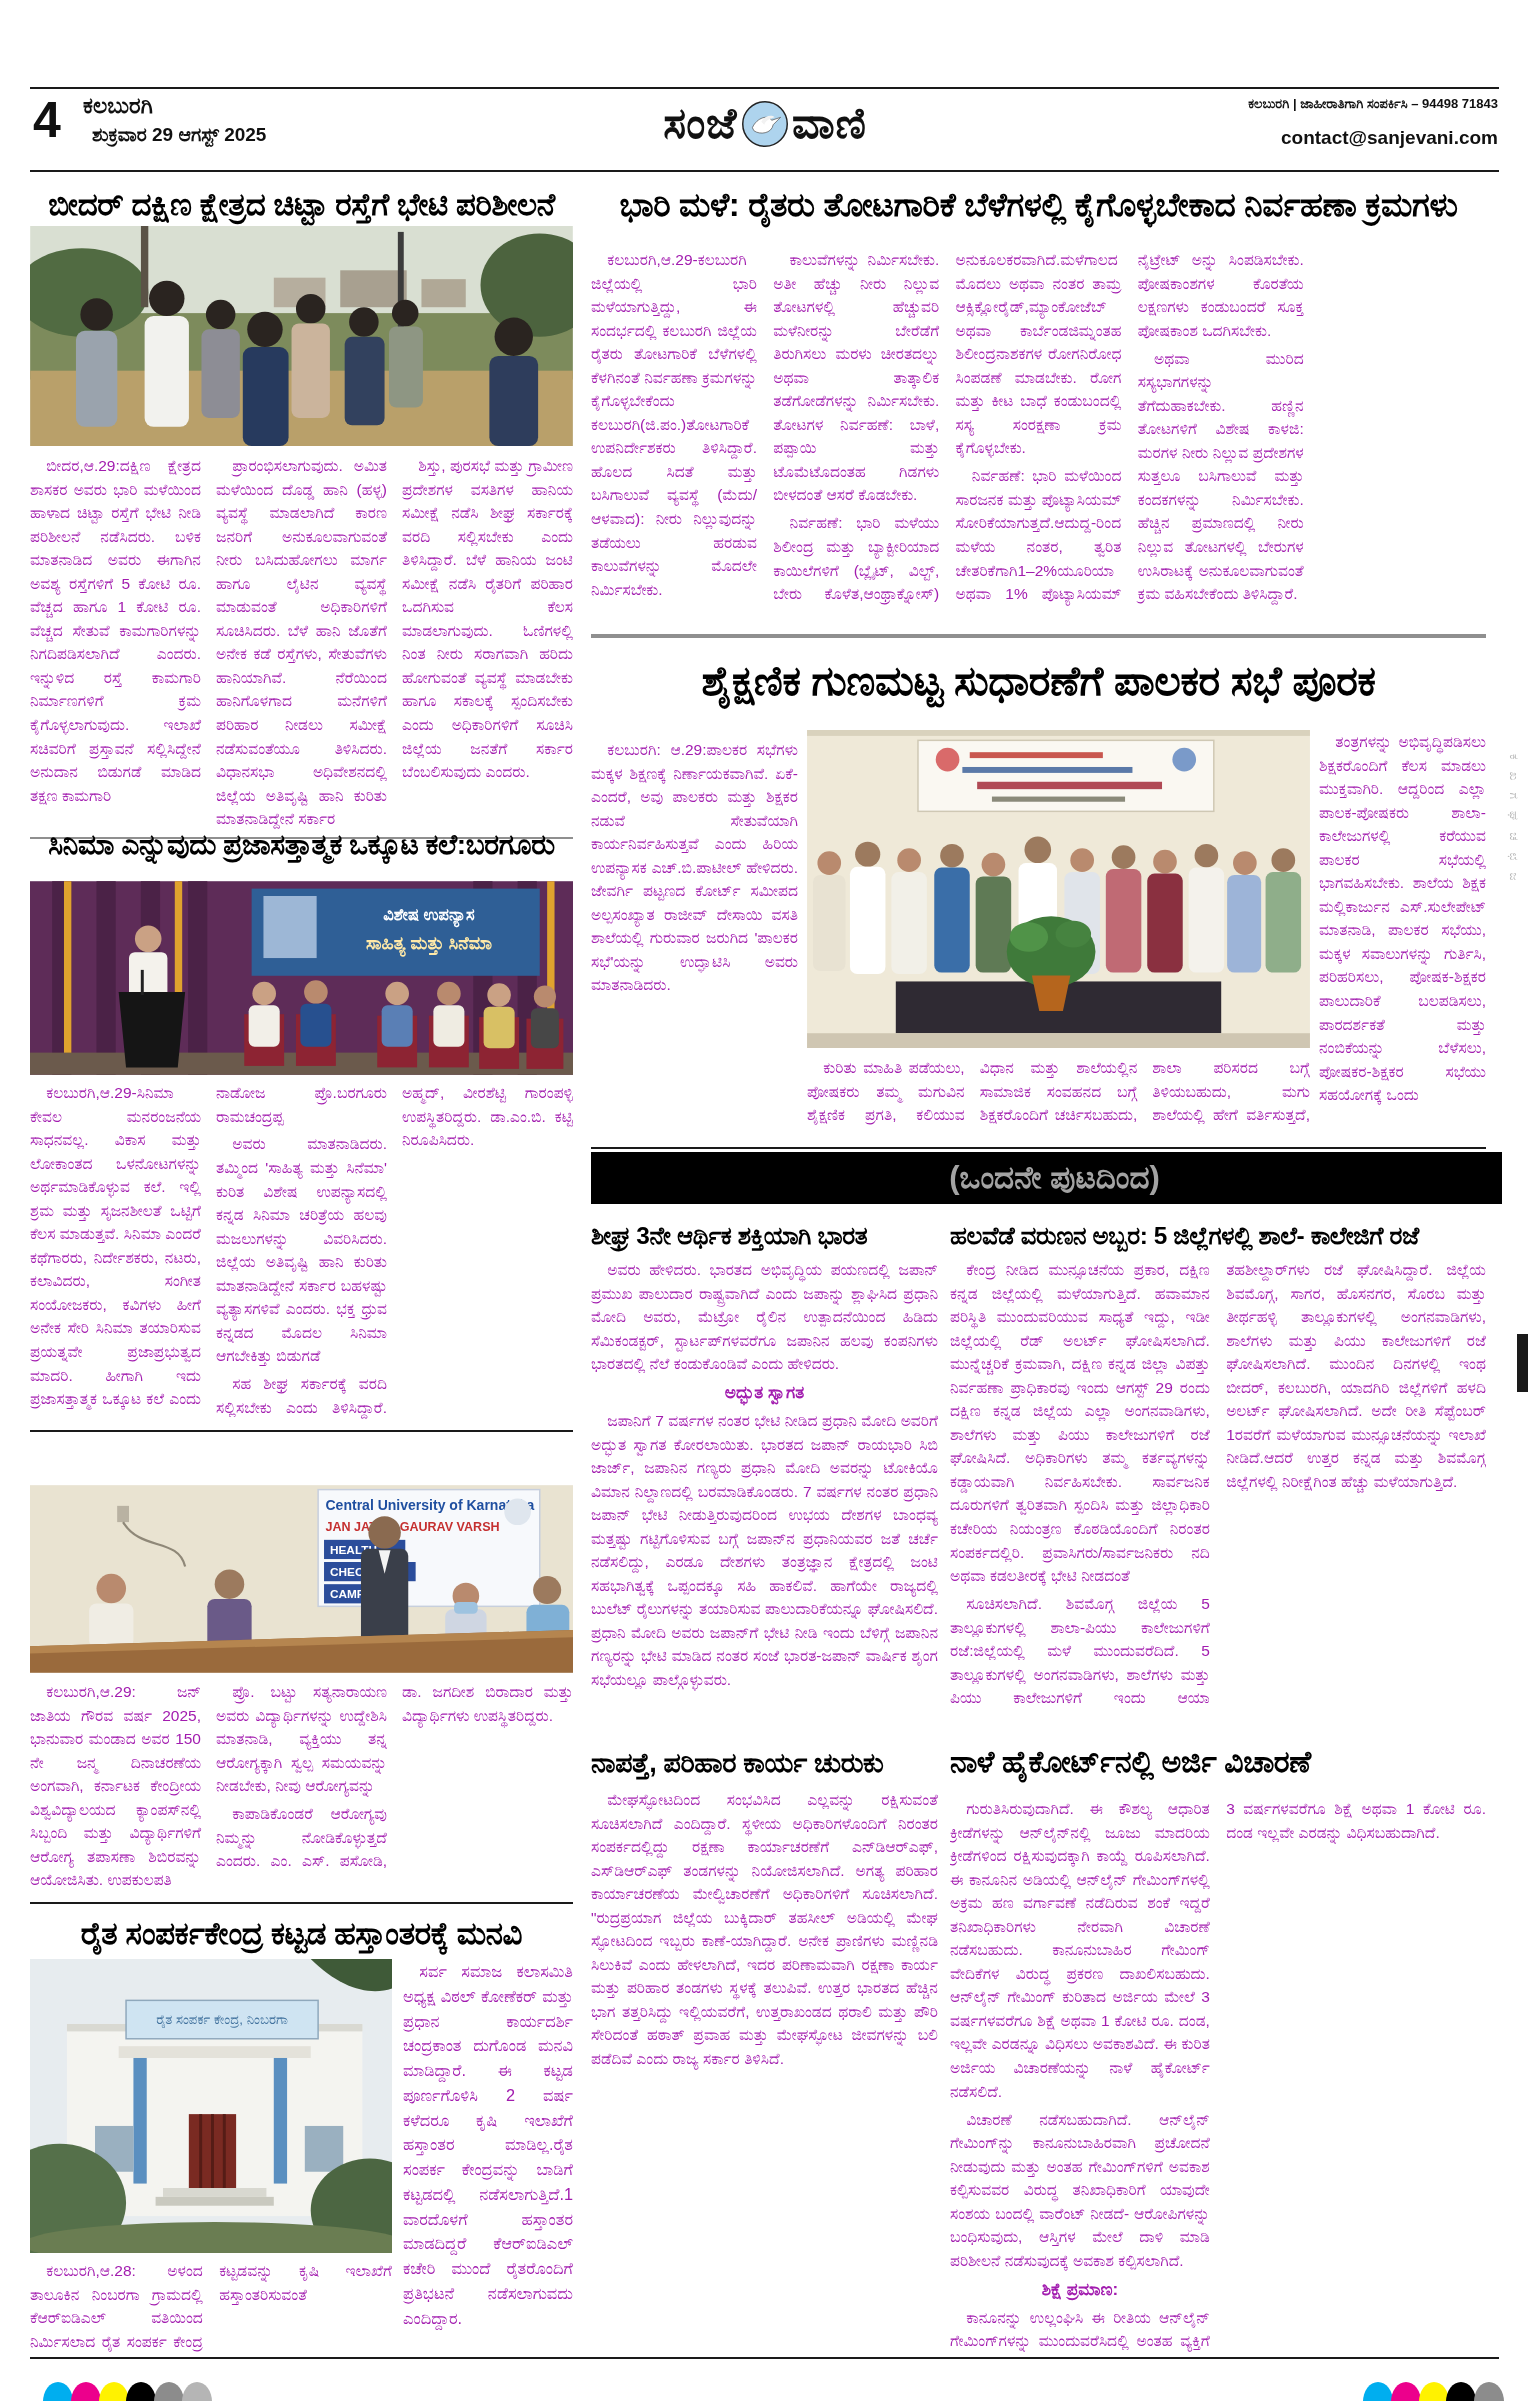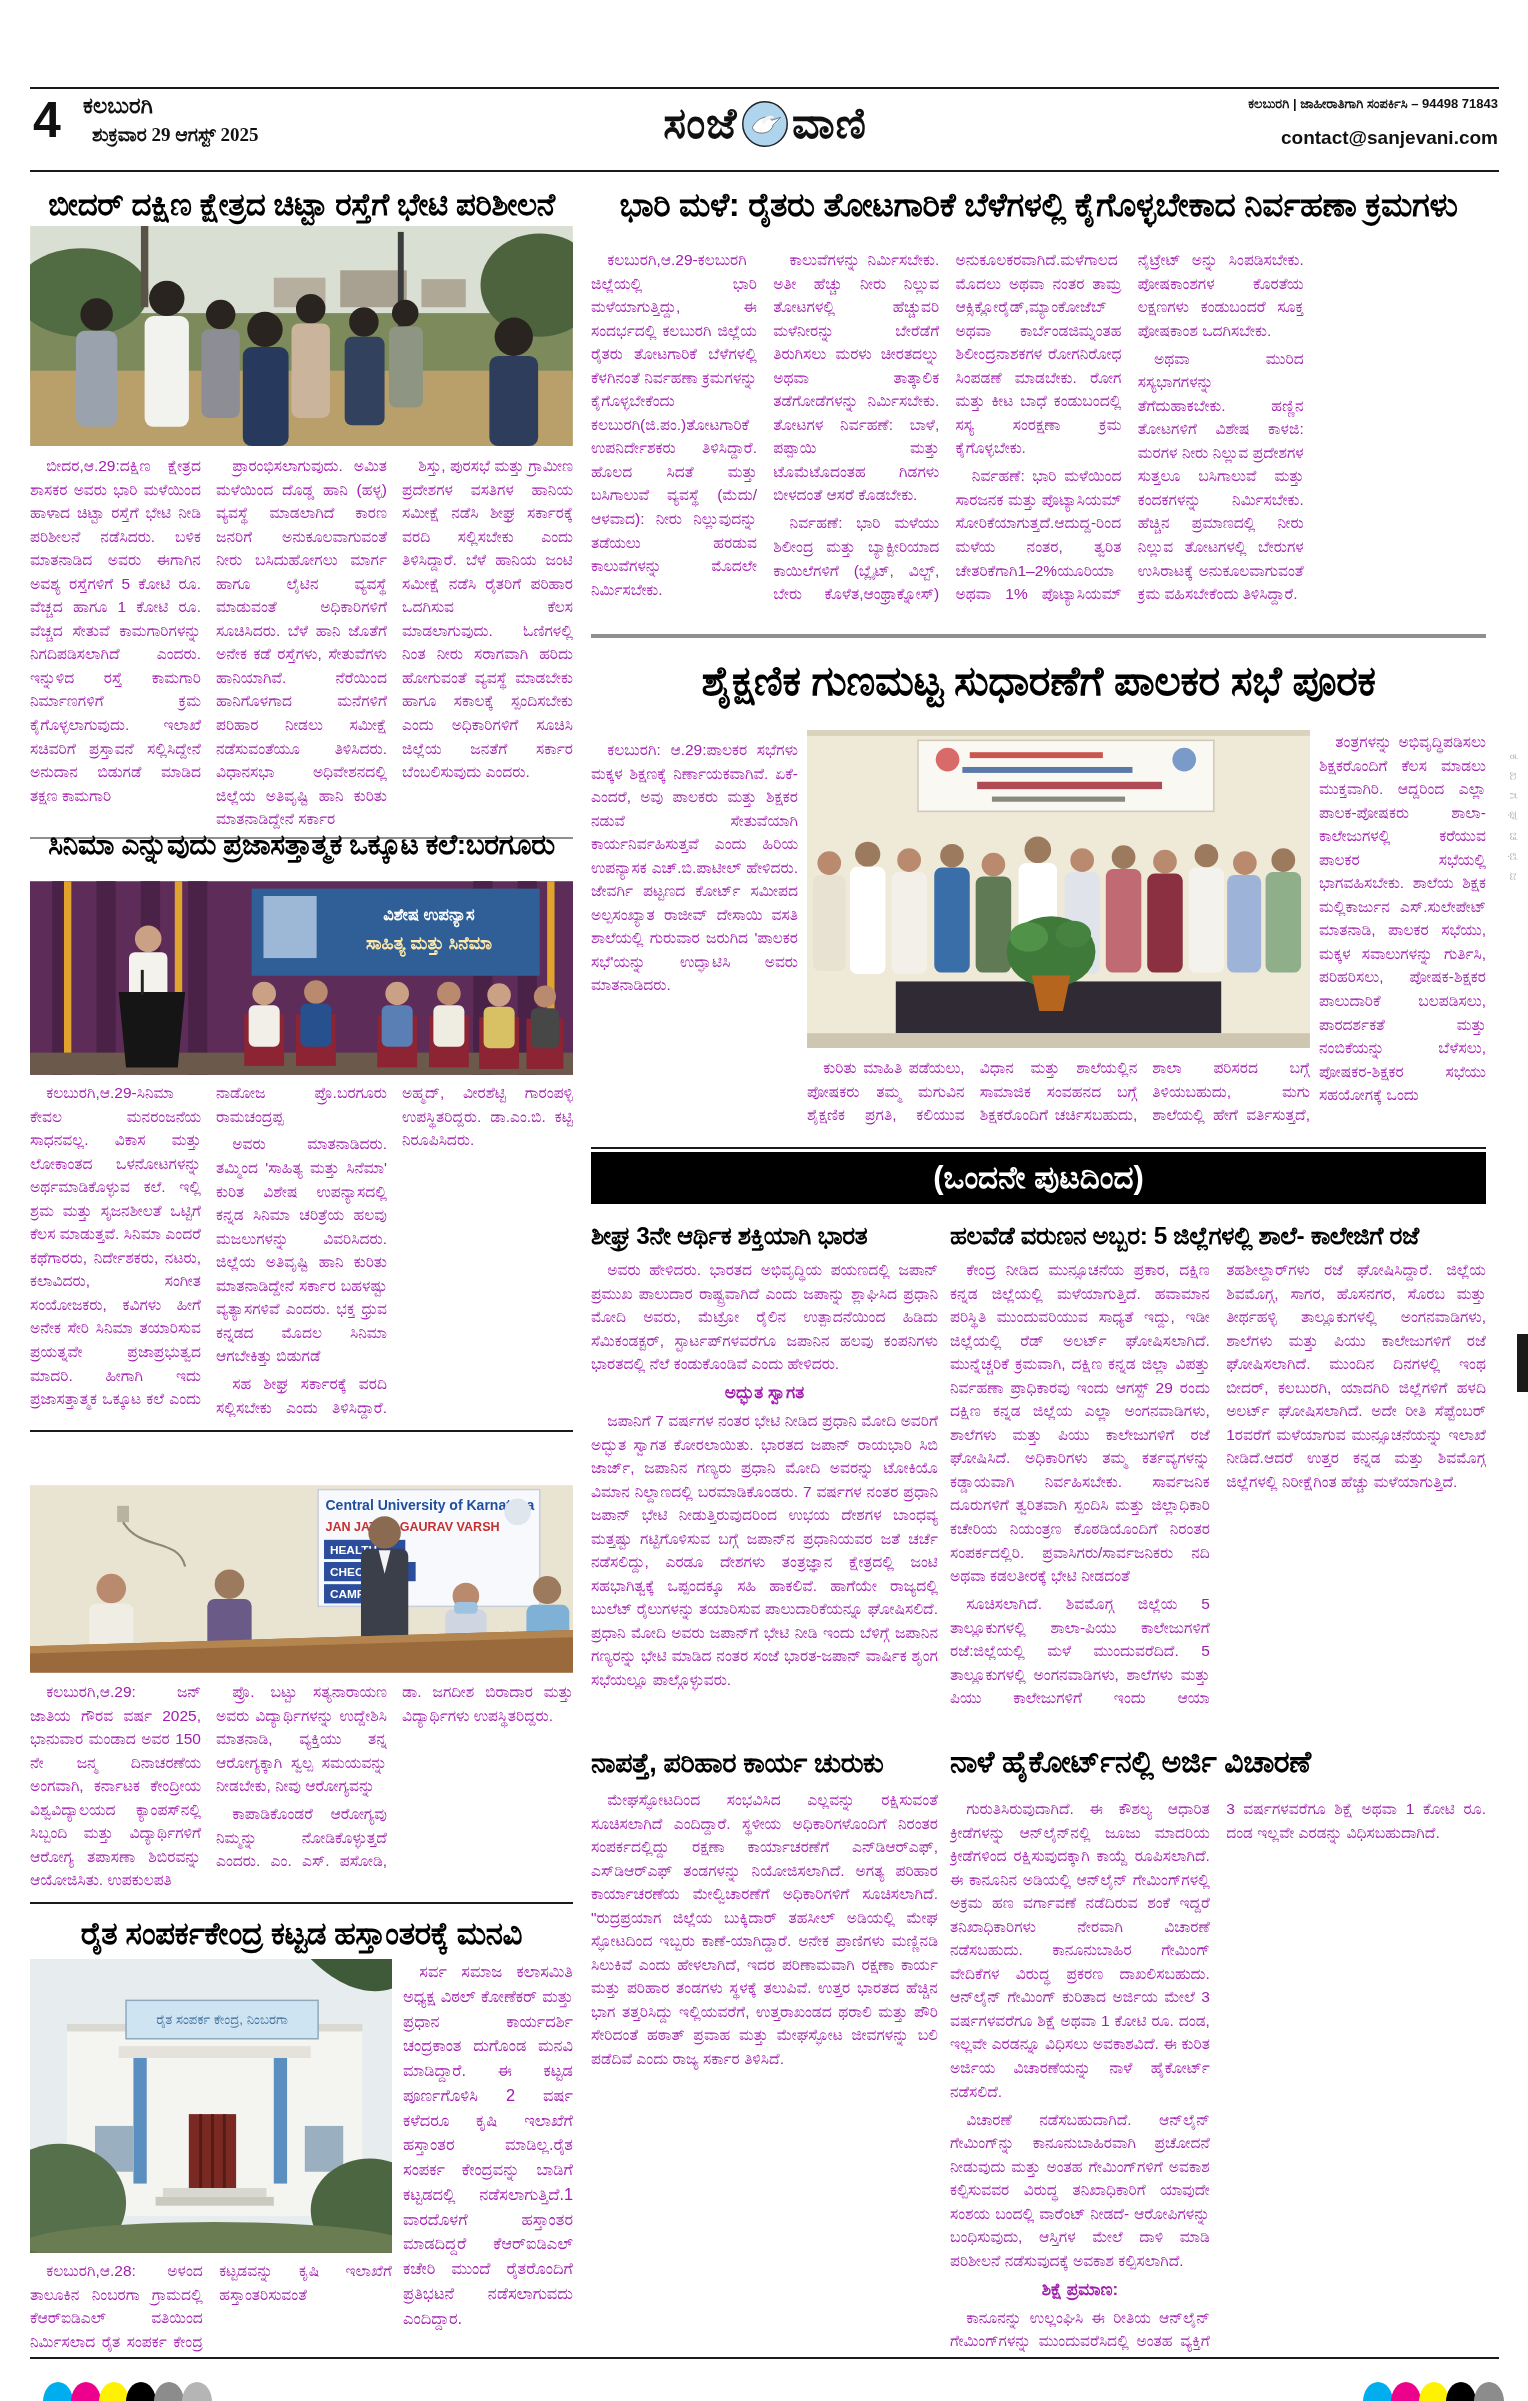--- a/index.html
+++ b/index.html
@@ -9,40 +9,40 @@
   .rule{background:#1a1a1a;}
   .rule-gray{background:#8f8f8f;}
   .headline{font-weight:bold;color:#000;text-align:center;line-height:1.12;letter-spacing:-0.4px;margin-top:8px;}
   .headline.left{text-align:left;}
   .body-text{font-size:15.5px;line-height:1.52;text-align:justify;overflow:hidden;color:#a21caf;}
   .body-text p{margin:0 0 4.4px 0;text-indent:16.3px;}
   .cols3{column-count:3;column-gap:15px;column-fill:auto;}
   .cols2{column-count:2;column-gap:16.3px;column-fill:auto;}
   .cols5{column-count:5;column-gap:16.3px;column-fill:auto;}
   .subhead{font-weight:bold;text-align:center;font-size:17px;margin:3px 0;}
-  .banner-black{background:#000;color:#ffffff;display:flex;align-items:center;justify-content:center;
-                font-weight:bold;font-size:31px;}
+  .banner-black{background:#000;color:#a3a3a3;display:flex;align-items:center;justify-content:center;
+                font-weight:bold;font-size:31px;padding-left:16px;}
   .pageno{font-size:50px;font-weight:bold;line-height:1;}
   .masthead{font-weight:900;font-size:43px;letter-spacing:0.7px;display:flex;align-items:center;justify-content:center;gap:4.4px;}
   .dot{display:inline-block;width:30px;height:40px;border-radius:50%;margin-right:-2.2px;}
   .photo{display:block;}
   .contact{font-size:13px;font-weight:bold;text-align:right;}
   .email{font-size:19px;text-align:right;font-weight:600;}
   .edgetext{color:#b9b9b9;font-size:12px;writing-mode:vertical-rl;letter-spacing:4.4px;}
 </style>
 </head>
 <body>
 
 <div class="page">
 
   <div class="abs rule" style="left:30px;top:87px;width:1469px;height:2.2px;"></div>
 
   <div class="abs pageno" style="left:33px;top:95px;">4</div>
   <div class="abs" style="left:83px;top:93px;font-size:22px;font-weight:bold;">ಕಲಬುರಗಿ</div>
-  <div class="abs" style="left:92px;top:124px;font-size:19px;font-weight:600;font-family:Liberation Serif, serif;">ಶುಕ್ರವಾರ 29 ಆಗಸ್ಟ್ 2025</div>
+  <div class="abs" style="left:92px;top:124px;font-size:19px;font-weight:600;">ಶುಕ್ರವಾರ 29 ಆಗಸ್ಟ್ 2025</div>
 
   <div class="abs masthead" style="left:569px;top:93px;width:392px;height:62px;">
     <span>ಸಂಜೆ</span>
     <span style="display:inline-block;width:46px;height:46px;">
       <svg width="46" height="46" viewBox="0 0 62 62">
         <circle cx="31" cy="31" r="30" fill="#aed4ee" stroke="#222" stroke-width="2"></circle>
         <path d="M14 36 C20 22, 36 18, 40 26 L52 22 L42 32 C40 44, 24 46, 16 40 Z" fill="#ffffff" stroke="#555" stroke-width="1"></path>
         <path d="M26 28 C30 20, 40 18, 44 22 C38 24, 32 26, 30 32 Z" fill="#f2f2f2"></path>
       </svg>
     </span>

